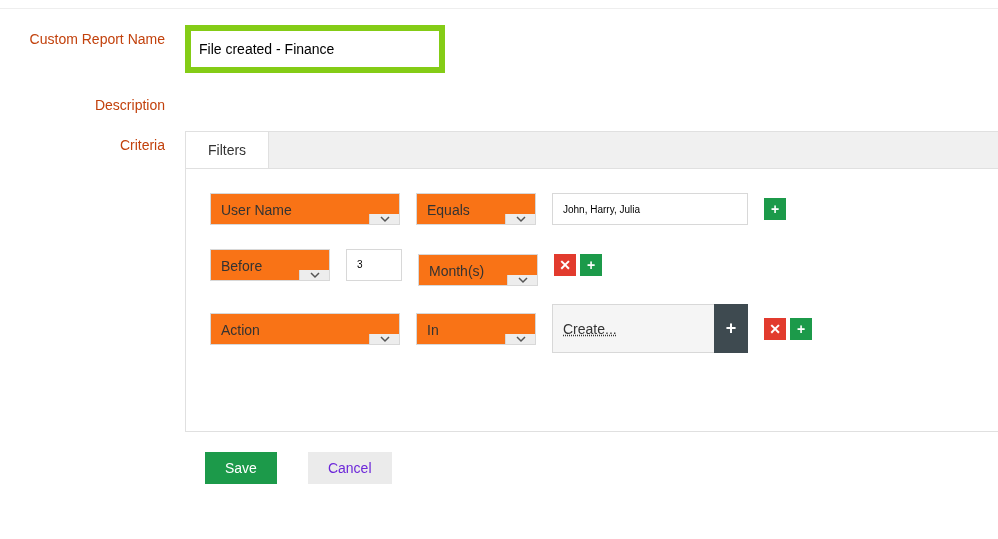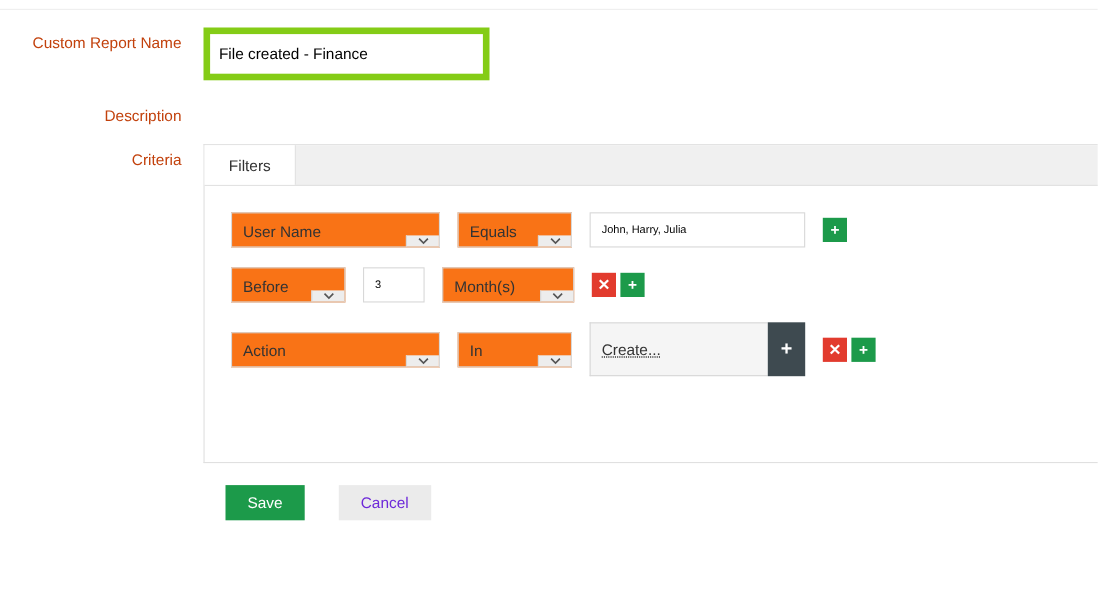--- a/index.html
+++ b/index.html
@@ -79,22 +79,22 @@
     .select-caret {
       width: 30px;
       display: flex;
       align-items: center;
       justify-content: center;
       background: #ededed;
       border-left: 1px solid #d8d8d8;
       cursor: pointer;
     }
     .field-w { width: 190px; }
-    .op-w    { width: 104px; }
-    .unit-w  { width: 120px; }
+    .op-w    { width: 120px; }
+    .unit-w  { width: 120px; margin-top: 11px; }
     .val-input {
       height: 32px;
       border: 1px solid #d8d8d8;
       padding: 4px 10px;
       font-size: 10px;
       font-family: inherit;
     }
     .val-wide { width: 196px; }
     .val-num  { width: 56px; }
     .value-pick {

